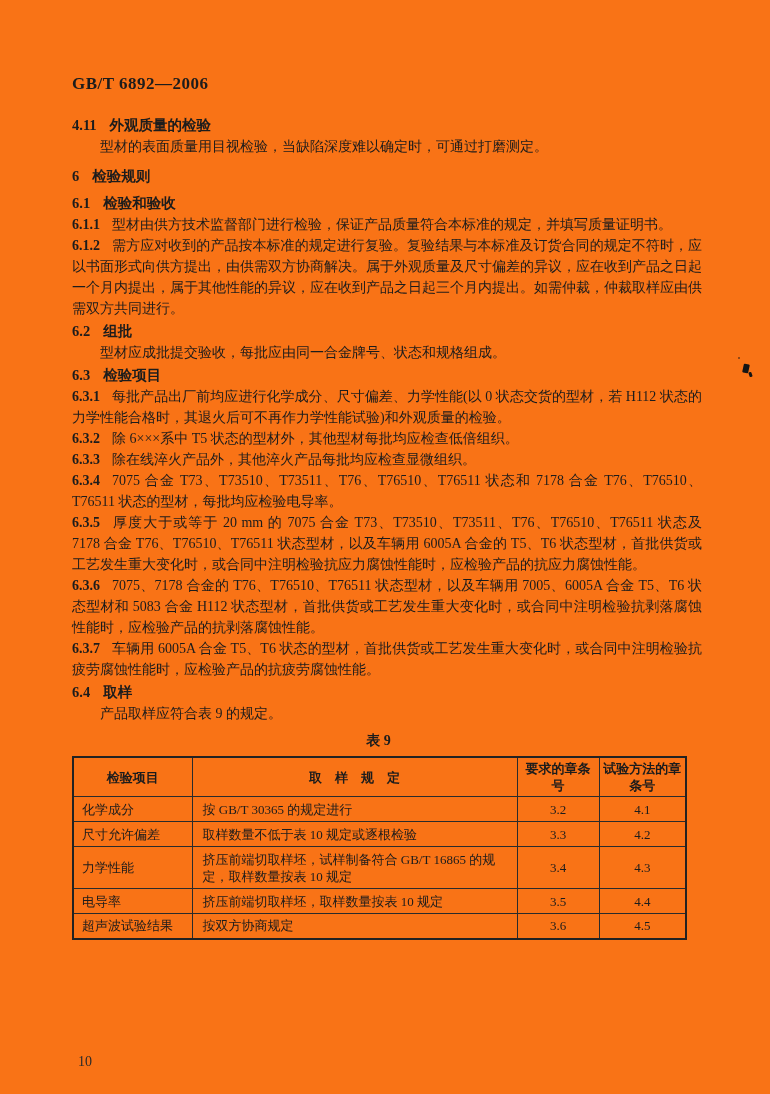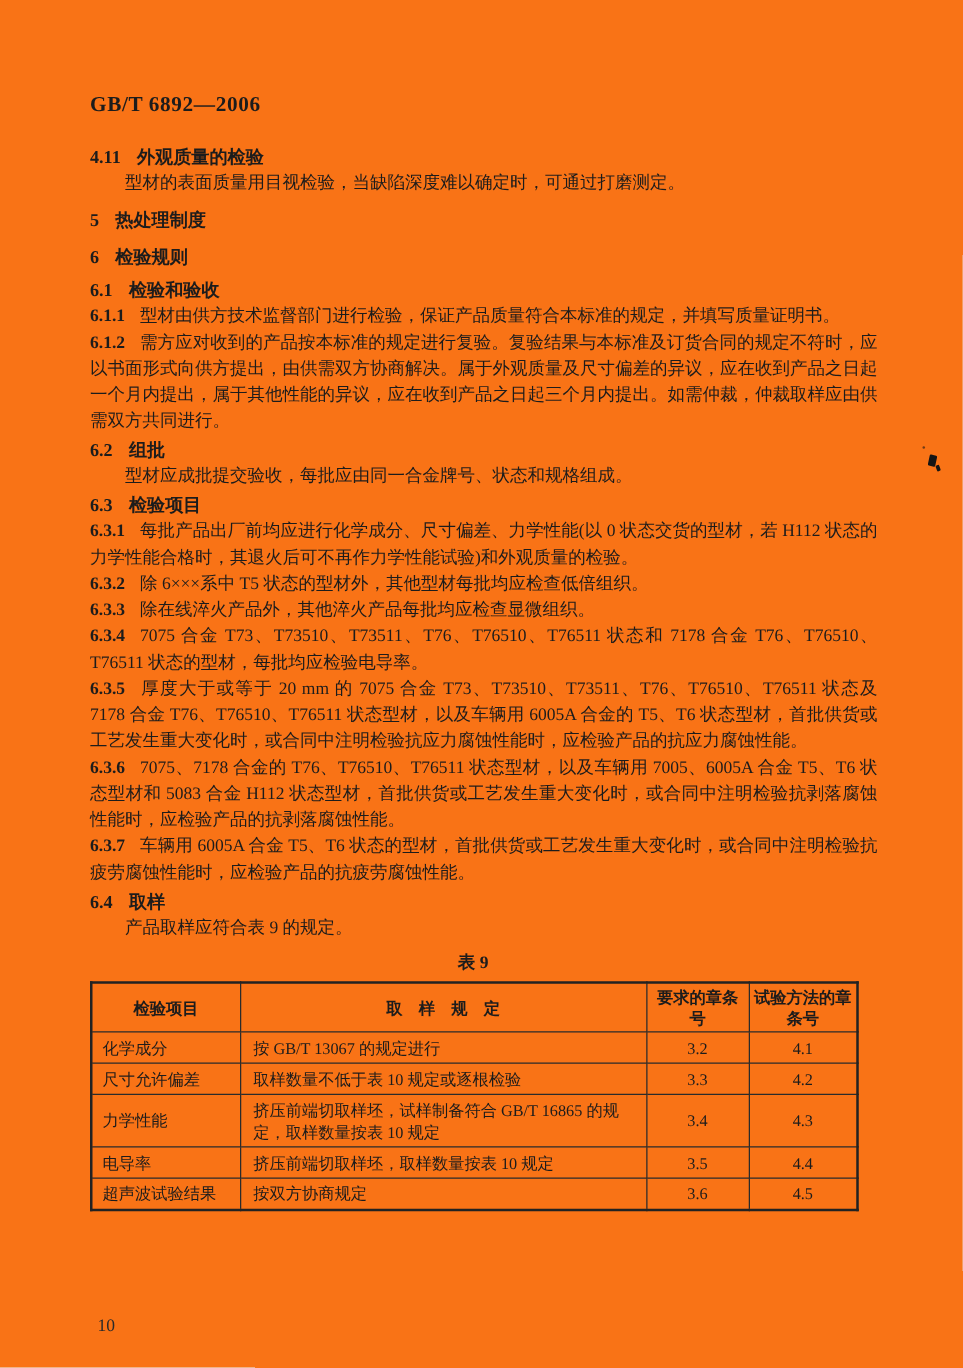--- a/index.html
+++ b/index.html
@@ -67,21 +67,20 @@
 <body>
 
 <div class="page">
   <div class="content">
 
     <div class="std-code">GB/T 6892—2006</div>
 
     <p class="h2"><span class="num">4.11</span><span>外观质量的检验</span></p>
     <p class="body ind">型材的表面质量用目视检验，当缺陷深度难以确定时，可通过打磨测定。</p>
 
-    <p class="h1"><span class="num">5</span><span>热处理制度</span></p>
 
     <p class="h1"><span class="num">6</span><span>检验规则</span></p>
 
     <p class="h2"><span class="num">6.1</span><span>检验和验收</span></p>
     <p class="body"><span class="num">6.1.1</span><span>型材由供方技术监督部门进行检验，保证产品质量符合本标准的规定，并填写质量证明书。</span></p>
     <p class="body"><span class="num">6.1.2</span><span>需方应对收到的产品按本标准的规定进行复验。复验结果与本标准及订货合同的规定不符时，应以书面形式向供方提出，由供需双方协商解决。属于外观质量及尺寸偏差的异议，应在收到产品之日起一个月内提出，属于其他性能的异议，应在收到产品之日起三个月内提出。如需仲裁，仲裁取样应由供需双方共同进行。</span></p>
 
     <p class="h2"><span class="num">6.2</span><span>组批</span></p>
     <p class="body ind">型材应成批提交验收，每批应由同一合金牌号、状态和规格组成。</p>
 
@@ -108,21 +107,21 @@
       </colgroup>
       <tbody>
           <tr class="hdr">
         <th>检验项目</th>
         <th>取　样　规　定</th>
         <th>要求的章条号</th>
         <th class="hc4">试验方法的章条号</th>
       </tr>
       <tr class="r-s">
         <td class="c-item">化学成分</td>
-        <td class="c-rule">按 GB/T 13067 的规定进行</td>
+        <td class="c-rule">按 GB/T 30365 的规定进行</td>
         <td class="c-num">3.2</td>
         <td class="c-num">4.1</td>
       </tr>
       <tr class="r-s">
         <td class="c-item">尺寸允许偏差</td>
         <td class="c-rule">取样数量不低于表 10 规定或逐根检验</td>
         <td class="c-num">3.3</td>
         <td class="c-num">4.2</td>
       </tr>
       <tr class="r-d">

